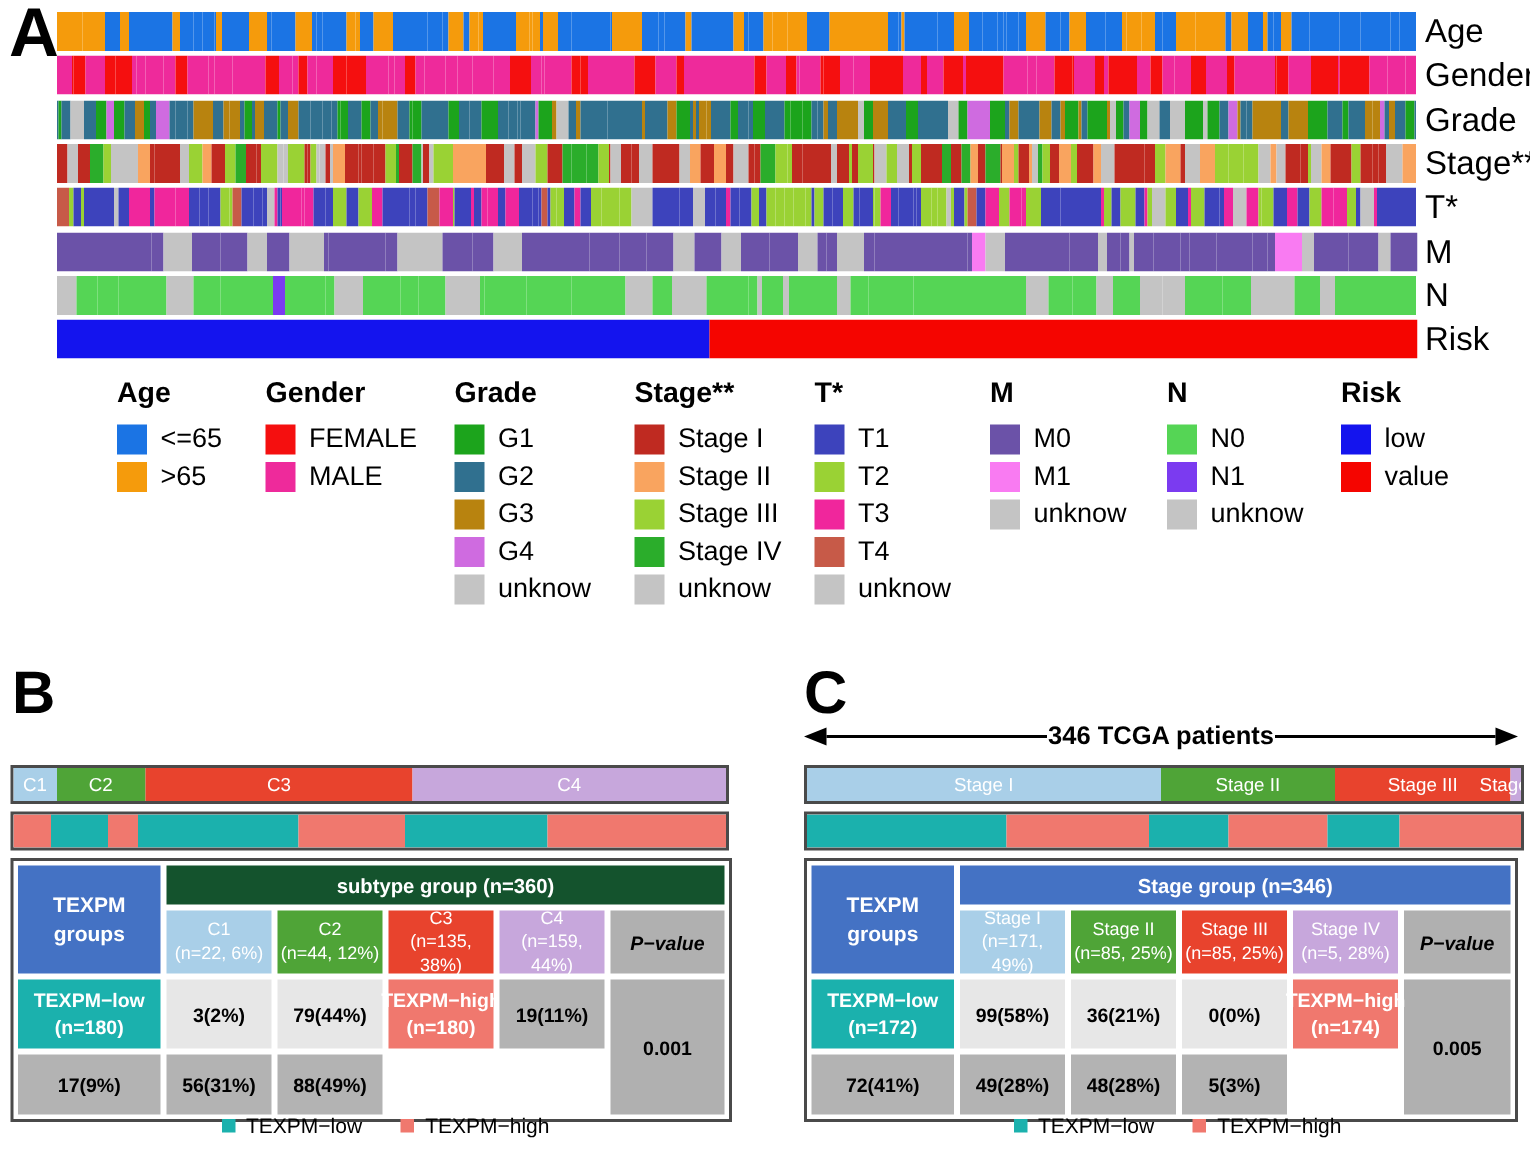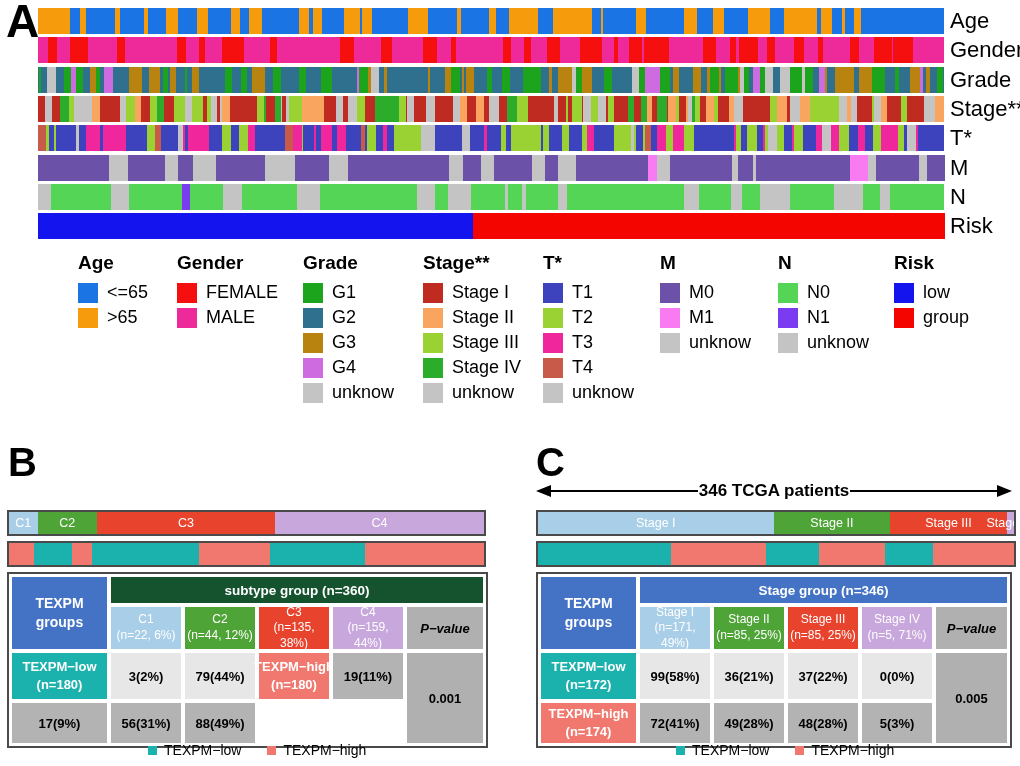--- a/index.html
+++ b/index.html
@@ -1074,21 +1074,21 @@
         </div>
       </div>
       <div class="lg-group" style="left: 894px;">
         <div class="lg-title">Risk</div>
         <div class="lg-item">
           <span class="lg-sw" style="background: rgb(20, 20, 238);"></span>
           <span class="lg-txt">low</span>
         </div>
         <div class="lg-item">
           <span class="lg-sw" style="background: rgb(245, 5, 0);"></span>
-          <span class="lg-txt">group</span>
+          <span class="lg-txt">value</span>
         </div>
       </div>
     </div>
 
   <div class="plabel" id="labelB">B</div>
 
 
   <div class="bar" id="barB1" style="left:7px;top:510px;width:475px;">
       <div class="bar-seg" style="width: 6%; background: rgb(169, 207, 232);">
         <span class="blab">C1</span>
@@ -1214,31 +1214,30 @@
     <div class="tc chead" style="background: rgb(79, 164, 55);">
       <div>Stage II</div>
       <div>(n=85, 25%)</div>
     </div>
     <div class="tc chead" style="background: rgb(232, 67, 45);">
       <div>Stage III</div>
       <div>(n=85, 25%)</div>
     </div>
     <div class="tc chead" style="background: rgb(199, 167, 220);">
       <div>Stage IV</div>
-      <div>(n=5, 71%)</div>
+      <div>(n=5, 28%)</div>
     </div>
     <div class="tc phead">P−value</div>
 
     <div class="tc rowhead" style="background: rgb(27, 177, 173);">
       <div>TEXPM−low</div>
       <div>(n=172)</div>
     </div>
     <div class="tc dcell" style="background:#E7E7E7">99(58%)</div>
     <div class="tc dcell" style="background:#E7E7E7">36(21%)</div>
-    <div class="tc dcell" style="background:#E7E7E7">37(22%)</div>
     <div class="tc dcell" style="background:#E7E7E7">0(0%)</div>
     <div class="tc pcell">0.005</div>
 
     <div class="tc rowhead" style="background: rgb(240, 120, 110);">
       <div>TEXPM−high</div>
       <div>(n=174)</div>
     </div>
     <div class="tc dcell" style="background:#B3B3B3">72(41%)</div>
     <div class="tc dcell" style="background:#B3B3B3">49(28%)</div>
     <div class="tc dcell" style="background:#B3B3B3">48(28%)</div>

